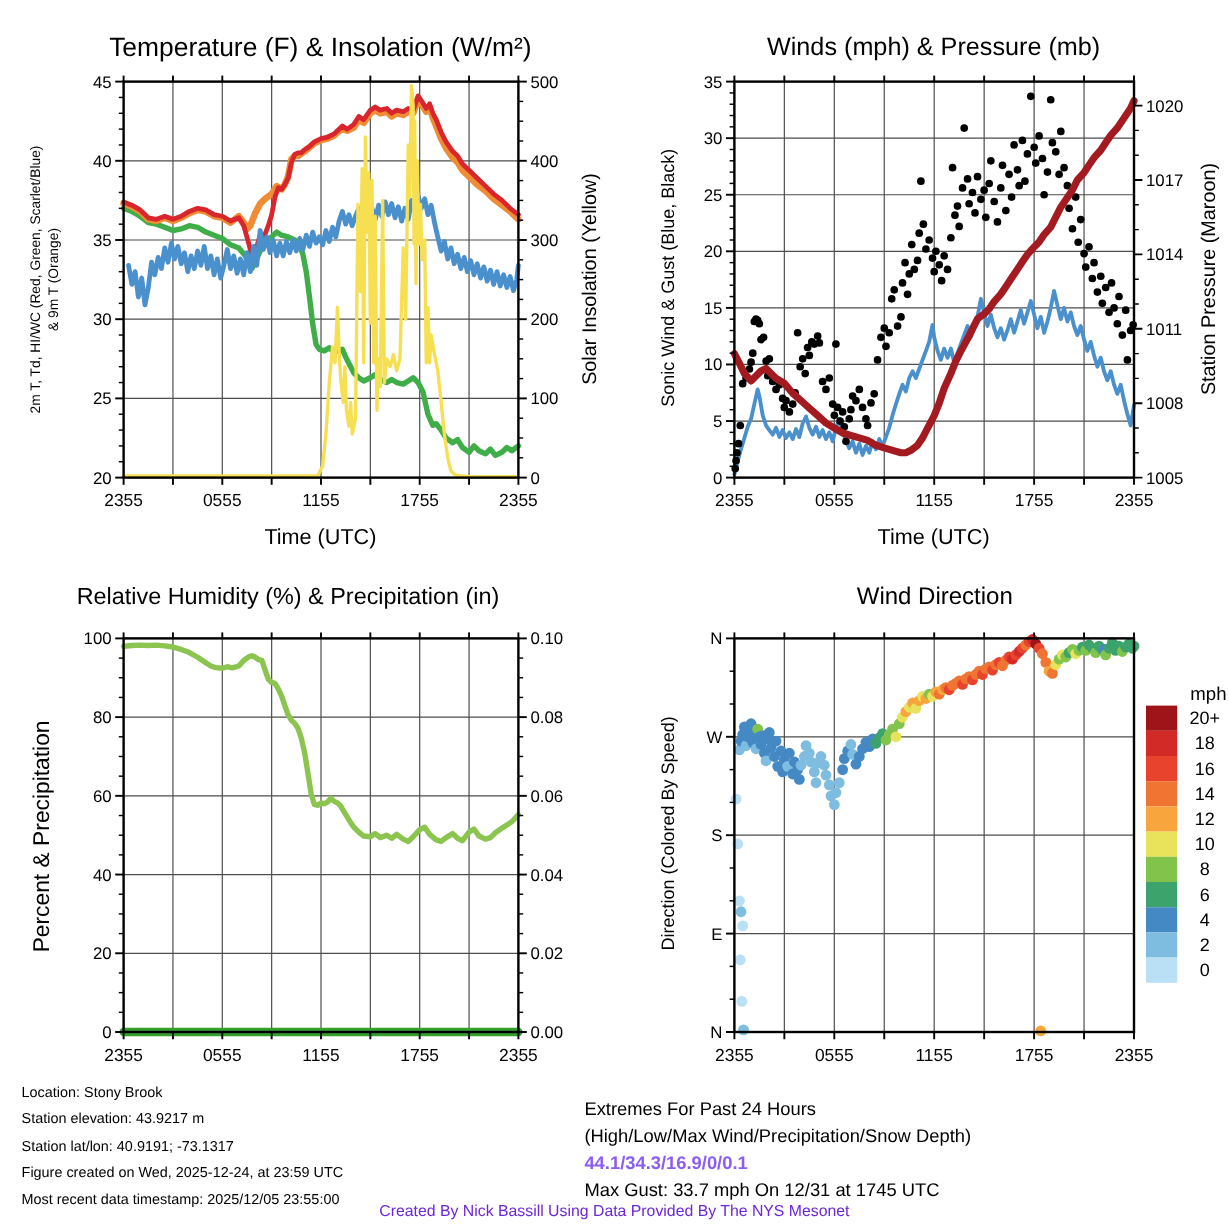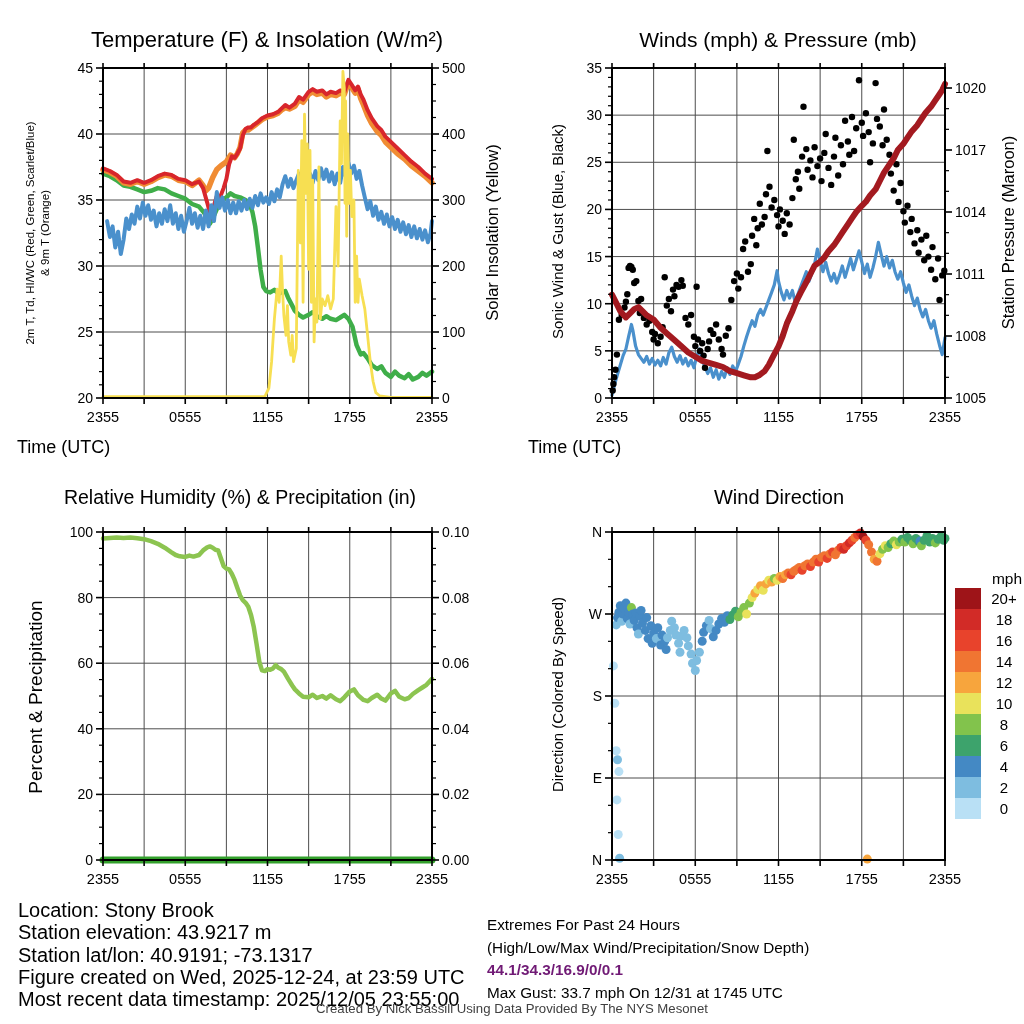--- a/index.html
+++ b/index.html
@@ -2,25 +2,25 @@
 <html><head>
 <meta charset="utf-8">
 <style>
   html,body{margin:0;padding:0;background:#fff;}
   #root{position:relative;width:1024px;height:1024px;background:#fff;overflow:hidden;
         font-family:"Liberation Sans","DejaVu Sans",sans-serif;color:#000;}
   #plots{position:absolute;left:0;top:0;}
   .abs{position:absolute;}
   .title{text-align:center;font-size:21px;white-space:nowrap;}
   .vlab{position:absolute;text-align:center;transform:rotate(-90deg);white-space:pre-line;}
-  .xlab{position:absolute;text-align:left;font-size:18px;}
-  .foot{font-size:20px;line-height:22.3px;}
+  .xlab{position:absolute;text-align:center;font-size:18px;}
+  .foot{font-size:12px;line-height:22.3px;}
   .footR{font-size:15.3px;line-height:22.6px;text-align:left;}
   .bold{font-weight:bold;}
-  .credit{position:absolute;left:0;right:0;top:1001px;text-align:center;font-size:13.2px;color:#404040;}
+  .credit{position:absolute;left:0;right:0;top:1001px;text-align:center;font-size:13.2px;color:#6d28d9;}
   .cbTitle{position:absolute;left:972px;top:570px;width:70px;text-align:center;font-size:15.5px;}
 </style>
 </head>
 <body>
 <div id="root">
 
 <svg id="plots" width="1024" height="1024" viewBox="0 0 1024 1024">
       <g>
         <line x1="103" y1="68" x2="103" y2="398" stroke="#4d4d4d" stroke-width="1"></line>
         <line x1="144.125" y1="68" x2="144.125" y2="398" stroke="#4d4d4d" stroke-width="1"></line>
@@ -773,18 +773,18 @@
   <div>Location: Stony Brook</div>
   <div>Station elevation: 43.9217 m</div>
   <div>Station lat/lon: 40.9191; -73.1317</div>
   <div>Figure created on Wed, 2025-12-24, at 23:59 UTC</div>
   <div>Most recent data timestamp: 2025/12/05 23:55:00</div>
 </div>
 
 <div class="abs footR" style="right:17px;top:914px;width:520px;">
   <div>Extremes For Past 24 Hours</div>
   <div>(High/Low/Max Wind/Precipitation/Snow Depth)</div>
-  <div class="bold" style="color: #701a75;">44.1/34.3/16.9/0/0.1</div>
+  <div class="bold" style="color: #8b5cf6;">44.1/34.3/16.9/0/0.1</div>
   <div>Max Gust: 33.7 mph On 12/31 at 1745 UTC</div>
 </div>
 
 <div class="credit">Created By Nick Bassill Using Data Provided By The NYS Mesonet</div>
 </div>
 
 </body></html>

